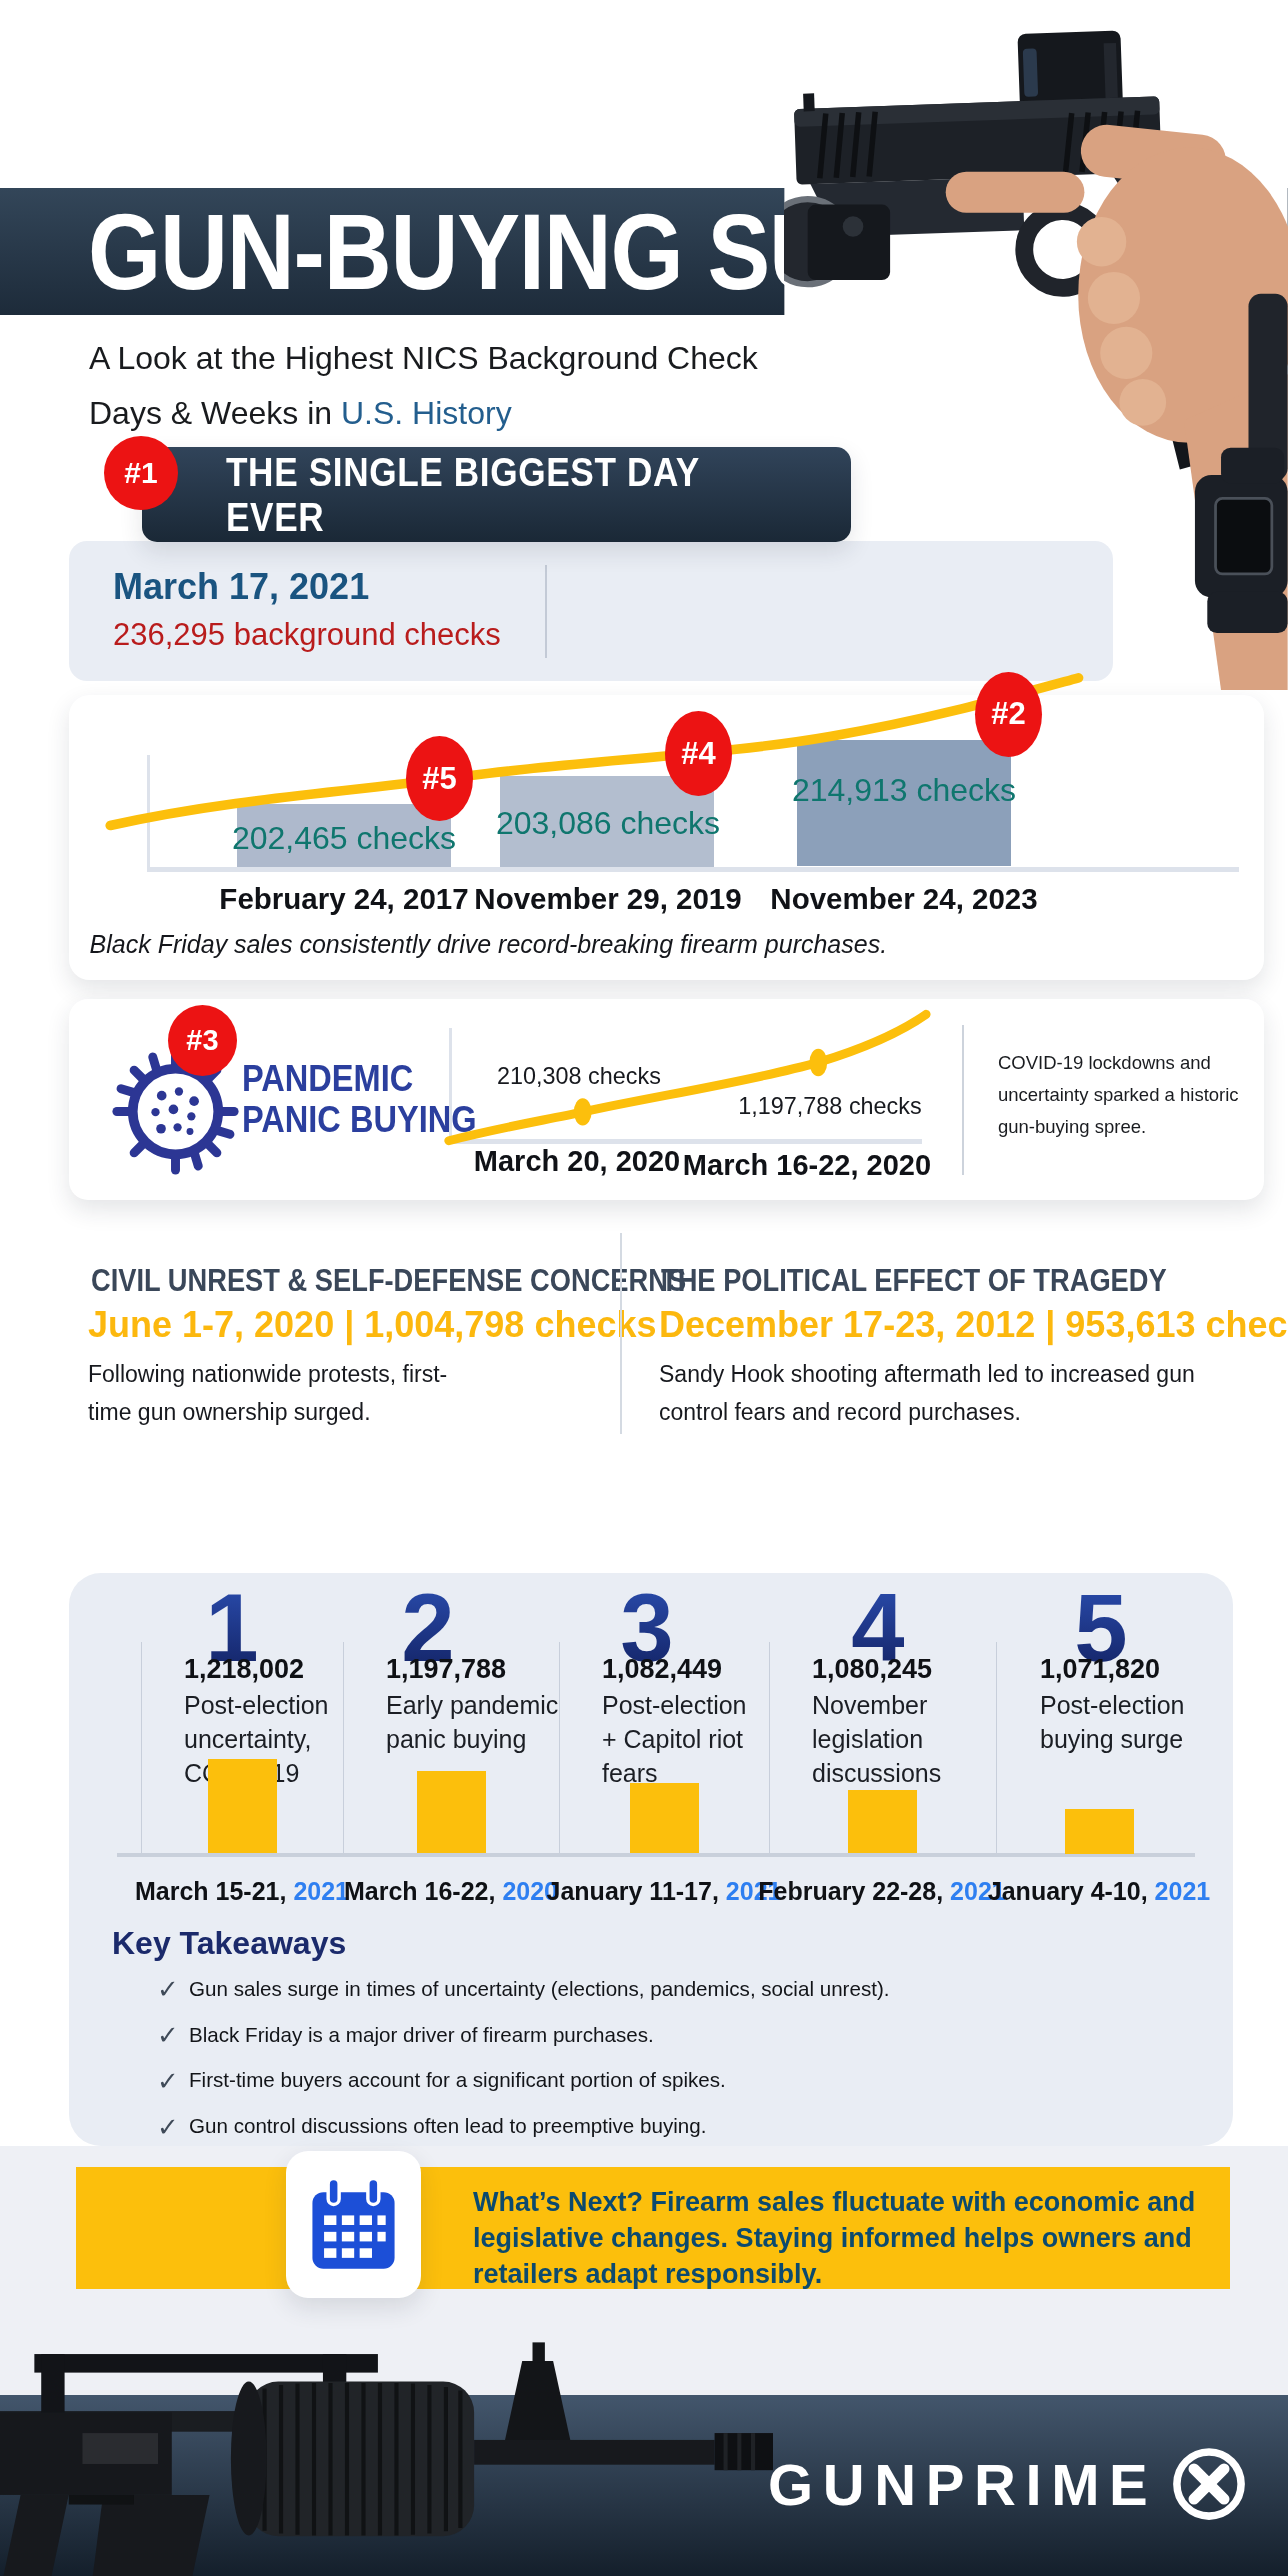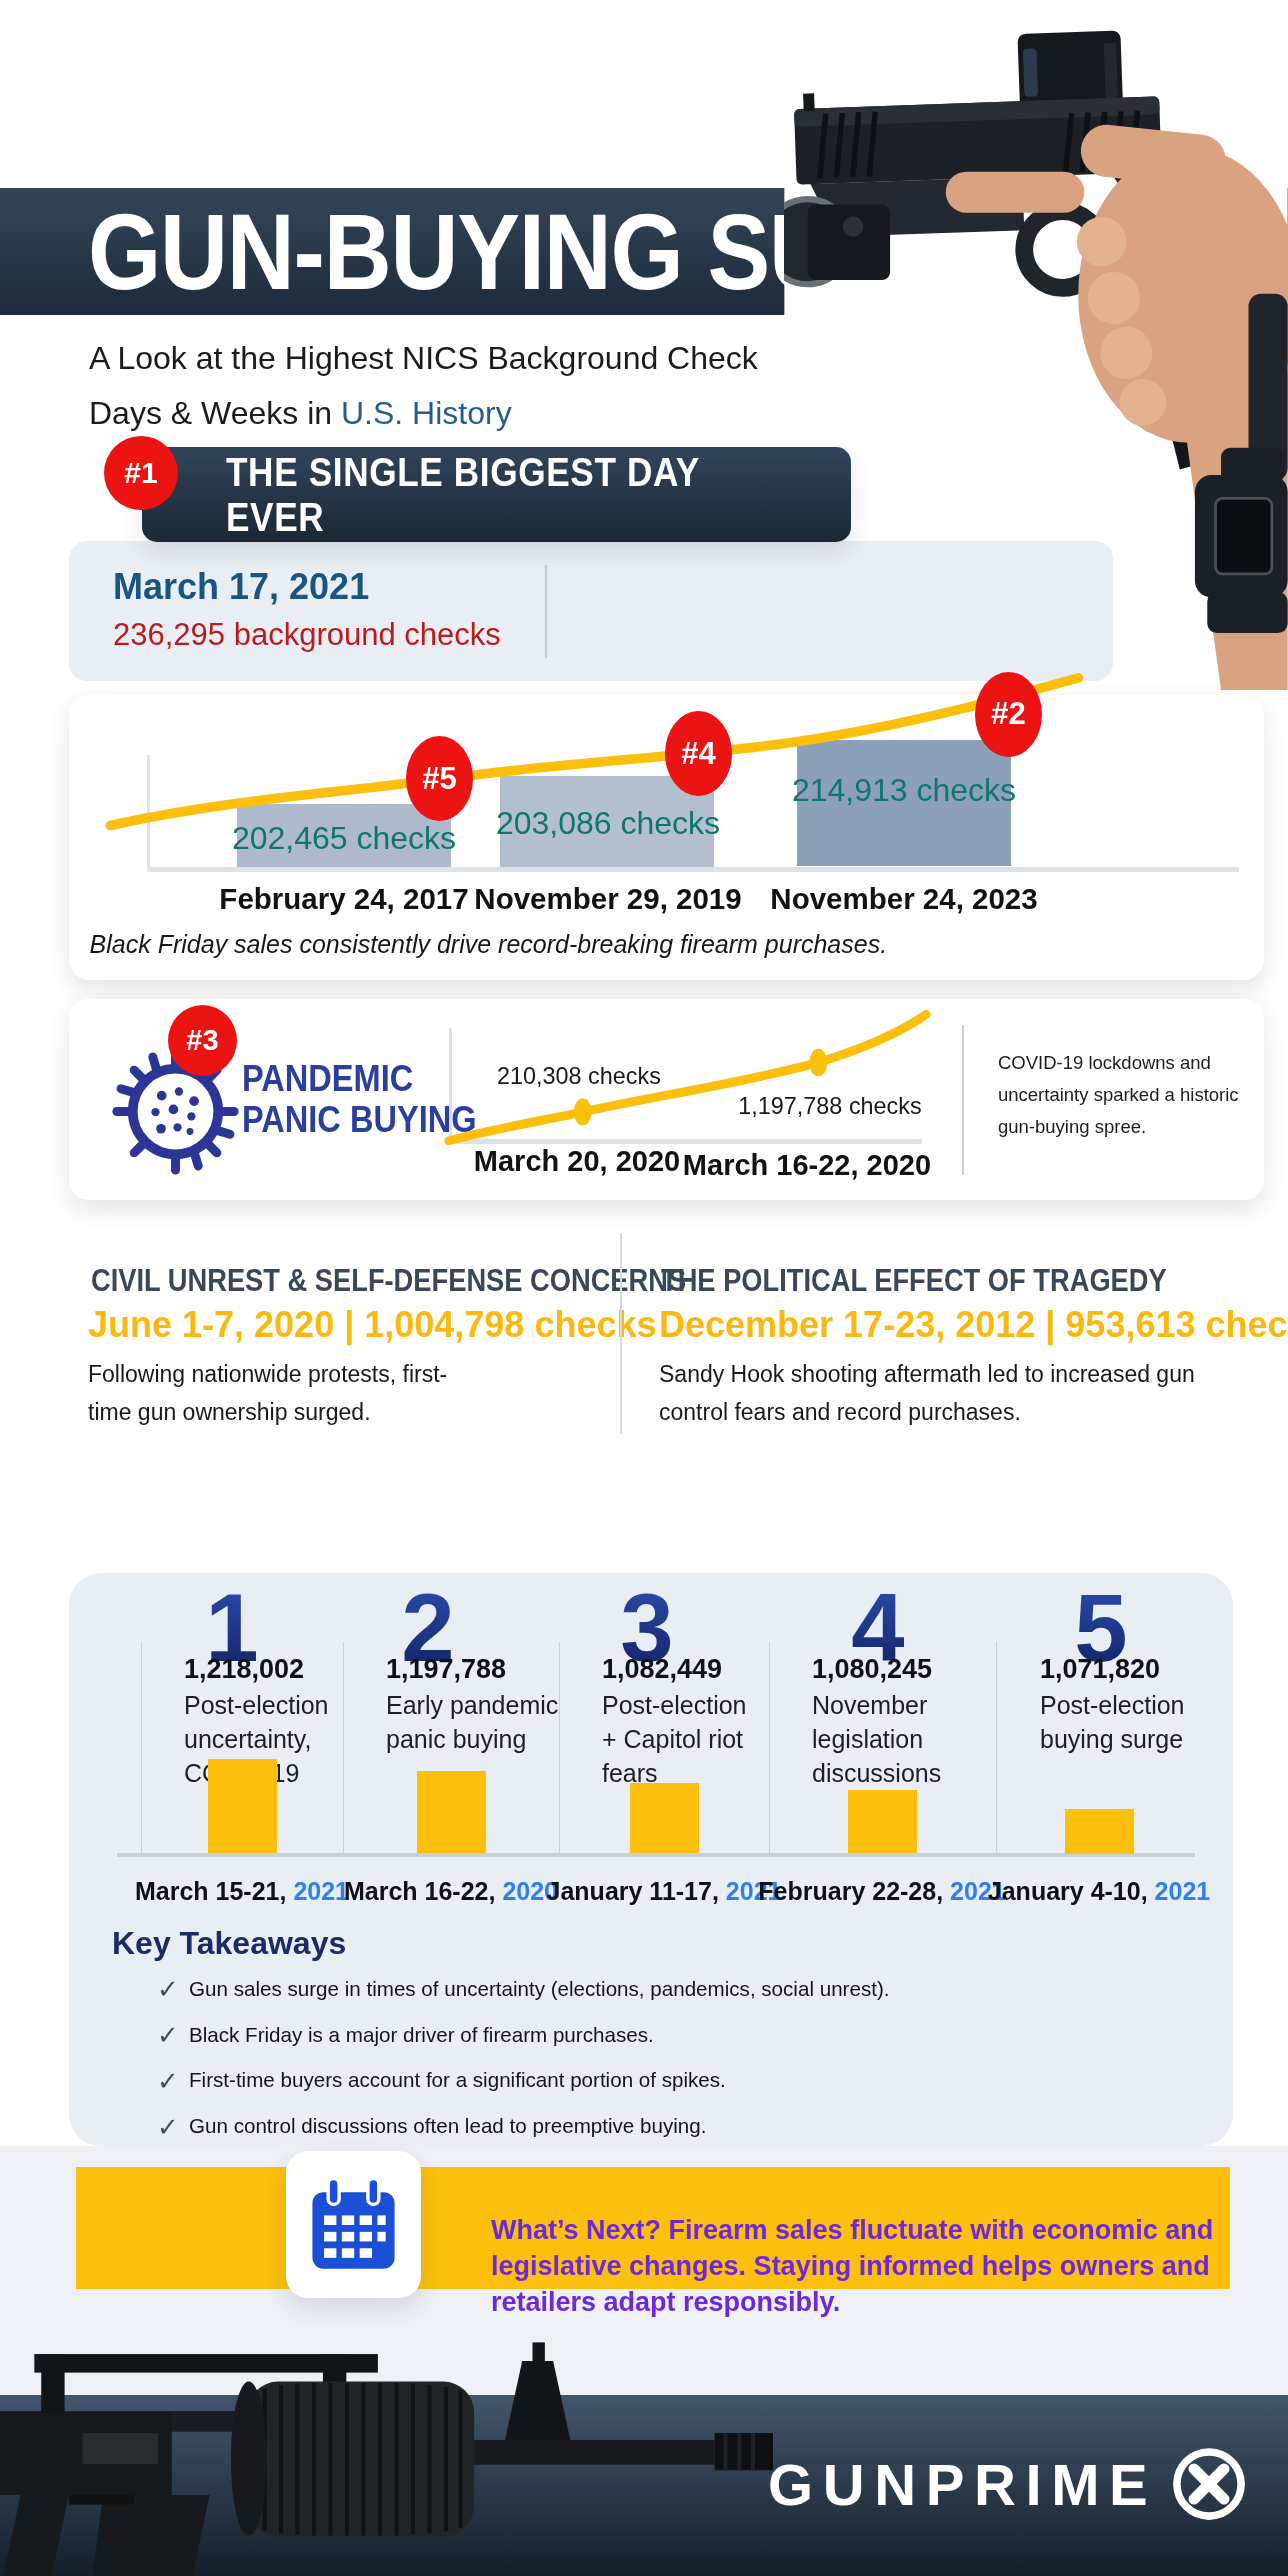--- a/index.html
+++ b/index.html
@@ -75,21 +75,21 @@
   .t5-date{position:absolute;top:304px;transform:translateX(-50%);font-size:25px;font-weight:800;color:#0f1115;white-space:nowrap;}
   .t5-date .yr{color:#2e7ff1;}
   .kt-head{position:absolute;left:43px;top:352px;font-size:32px;font-weight:800;color:#1b2a6b;}
   .kt-check{position:absolute;left:88px;font-size:26px;color:#3f4a58;}
   .kt-item{position:absolute;left:120px;font-size:20.6px;color:#131519;}
   
   .strip-bottom{left:0;top:2146px;width:1288px;height:249px;background:#eef0f5;}
   .ybanner{left:76px;top:2167px;width:1154px;height:122px;background:#fcbf0c;z-index:2;}
   .calcard{left:286px;top:2151px;width:135px;height:147px;border-radius:22px;background:#fff;z-index:3;
            display:flex;align-items:center;justify-content:center;}
-  .wn-text{left:491px;top:2184px;font-size:27px;font-weight:800;color:#6d28d9;line-height:36px;z-index:3;margin-top:28px;}
+  .wn-text{left:473px;top:2184px;font-size:27px;font-weight:800;color:#0c4a6e;line-height:36px;z-index:3;}
   
   .footer{left:0;top:2395px;width:1288px;height:181px;background:linear-gradient(180deg,#43566c,#141f2b);}
   .brand{left:768px;top:2451px;font-size:58px;font-weight:800;color:#ffffff;letter-spacing:9.6px;z-index:4;}
   .emblem{left:1168px;top:2443px;z-index:4;}
   .riflewrap{left:0;top:2330px;z-index:3;}
   .photowrap{left:784px;top:0;z-index:5;}
 </style>
 </head>
 <body>
 

